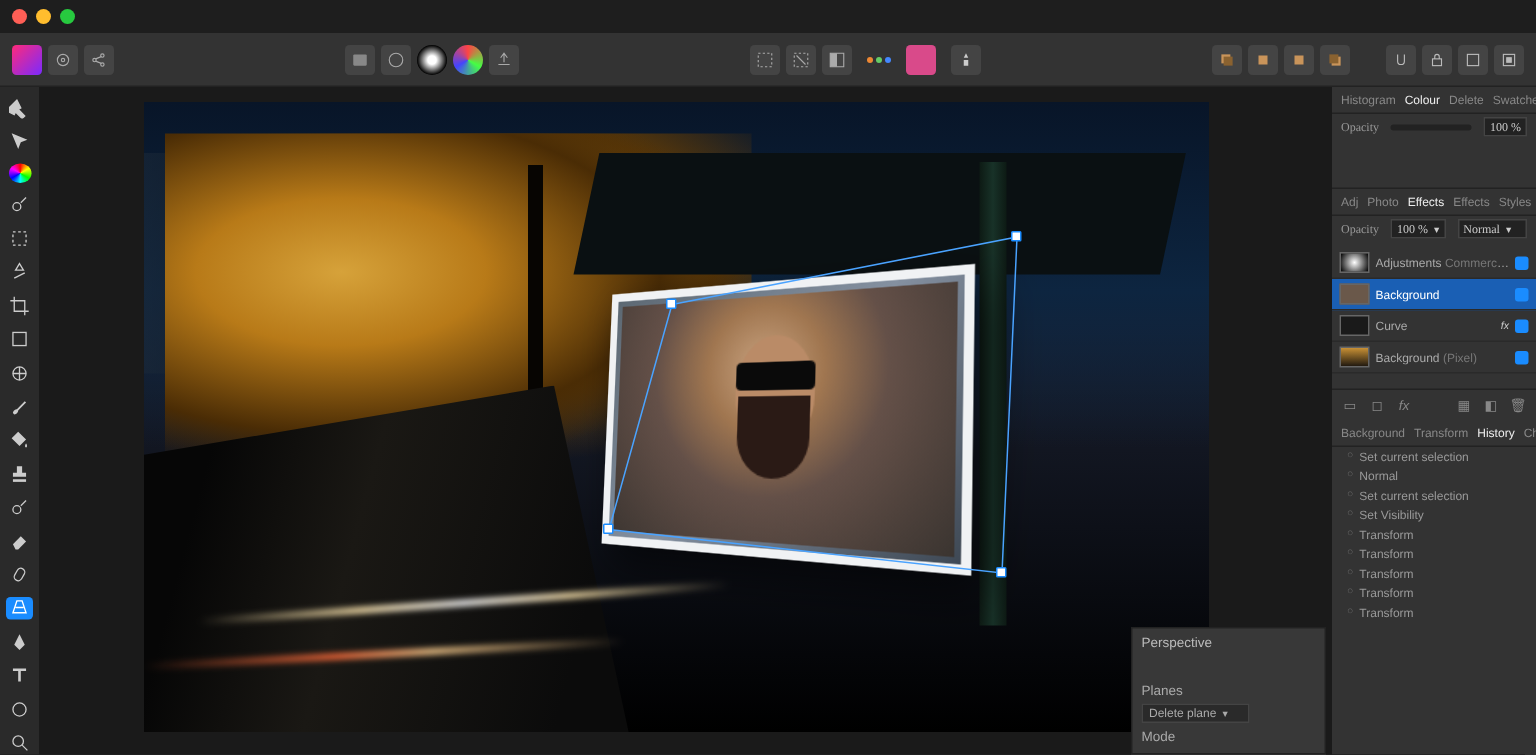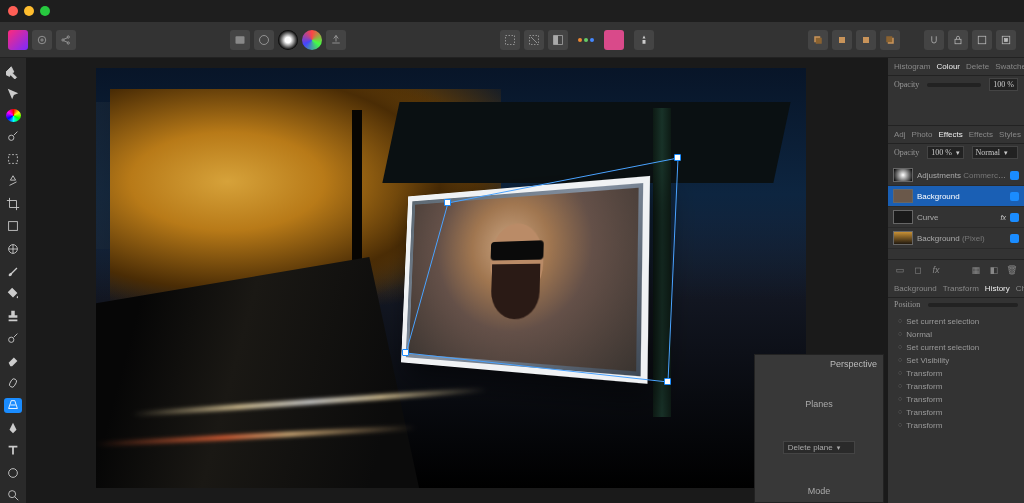--- a/index.html
+++ b/index.html
@@ -77,22 +77,22 @@
 .fx-tag { font-size: 7px; font-style: italic; color: #ccc;}
 
 .history-panel { border-top: 1px solid #222; margin-top: 10px; }
 .hist-icons { display:flex; gap:6px; padding:4px 6px; color:#888;}
 .hist-icons span { width:12px;height:12px; display:flex;align-items:center;justify-content:center;}
 .hist-item { padding: 2px 10px; font-size: 8px; color: #999; cursor:pointer; display:flex; gap:4px;}
 .hist-item::before { content:"○"; color:#666; font-size:7px;}
 
 
 .perspective-panel { position: absolute; right: 140px; bottom: 0; width: 130px; background: #383838; border: 1px solid #222; padding: 4px 6px; font-size: 9px; color:#aaa;}
-.perspective-panel h4 { text-align: right; font-weight: normal; color:#bbb; margin-bottom:20px; font-size:9px;}
-.pp-row { padding: 2px 0; display:flex; justify-content:center; align-items:center;margin-top:28px;}
+.perspective-panel h4 { text-align: left; font-weight: normal; color:#bbb; margin-bottom:20px; font-size:9px;}
+.pp-row { padding: 2px 0; display:flex; justify-content:flex-start; align-items:center;}
 .pp-row select,.pp-drop { background:#2a2a2a; border:1px solid #444; color:#aaa; font-size:8px; padding:1px 14px 1px 4px; position:relative;}
 .chev::after{content:"▾"; margin-left:4px; font-size:7px;}
 
 .small-select{background:#222;border:1px solid #444;color:#ccc;font-size:8px;padding:1px 3px;}
 </style>
 </head>
 <body>
 
 <div class="titlebar">
   <div class="win-controls">
@@ -420,24 +420,20 @@
       <span style="margin-left:auto">▦</span>
       <span>◧</span>
       <span>🗑</span>
     </div>
     <div class="panel-tabs">
       <span>Background</span>
       <span>Transform</span>
       <span class="active">History</span>
       <span>Channels</span>
     </div>
-    <div class="opacity-row">
-      <span>Position</span>
-      <div class="mini-slider"></div>
-    </div>
     <div>
       <div class="hist-item">Set current selection</div>
       <div class="hist-item">Normal</div>
       <div class="hist-item">Set current selection</div>
       <div class="hist-item">Set Visibility</div>
       <div class="hist-item">Transform</div>
       <div class="hist-item">Transform</div>
       <div class="hist-item">Transform</div>
       <div class="hist-item">Transform</div>
       <div class="hist-item">Transform</div>

